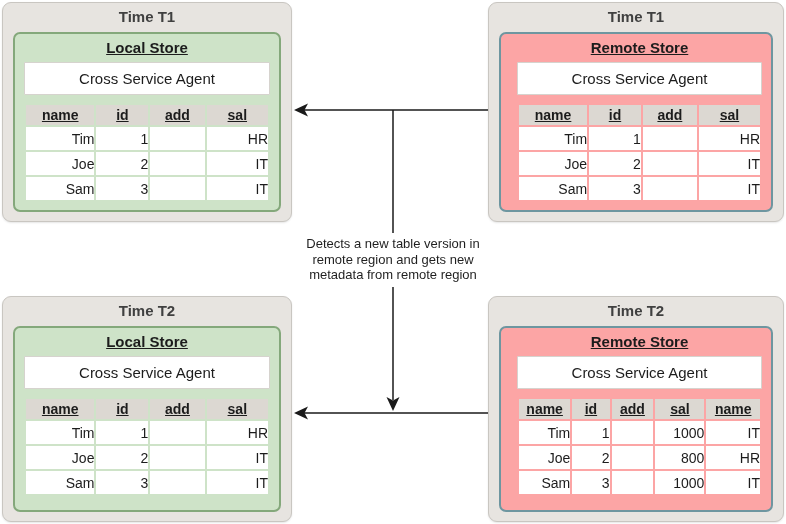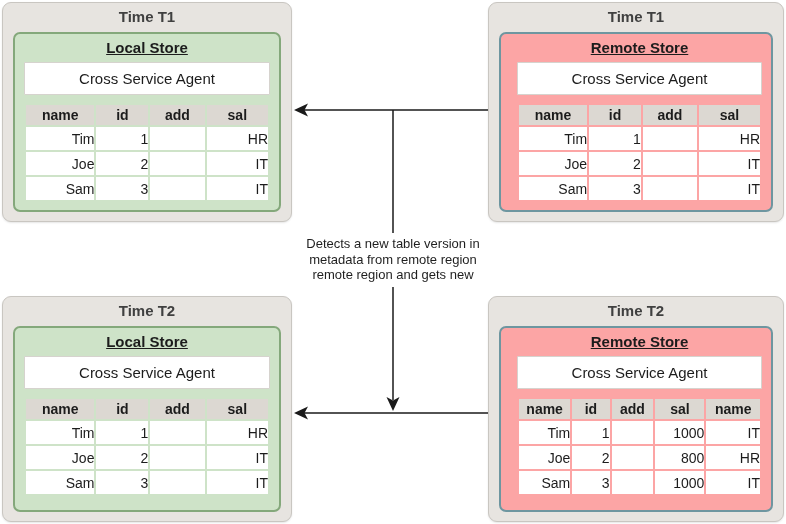--- a/index.html
+++ b/index.html
@@ -13,21 +13,21 @@
   .store{position:absolute;left:10px;right:10px;top:29px;bottom:9px;border-radius:7px;
          border:2px solid transparent;padding:0 9px;box-sizing:border-box;}
   .store.green{background:#cee3c8;border-color:#84a87b;}
   .store.blue{background:#fca5a5;border-color:#6e96a0;padding-left:16px;}
   .store-title{text-align:center;font-weight:700;font-size:15px;padding:5px 0 6px;text-decoration:underline;}
   .agent-box{background:#ffffff;border:1px solid #d6d3ce;border-radius:1px;text-align:center;
              font-size:15px;padding:7px 0;}
 
   table.data{width:100%;border-collapse:separate;border-spacing:2px;margin-top:8px;
              font-size:14px;table-layout:fixed;}
-  table.data th{background:#dcd8d2;font-weight:700;padding:2px 0;text-align:center;}
+  table.data th{background:#dcd8d2;font-weight:700;padding:2px 0;text-align:center;text-decoration:underline;}
   table.data td{background:#ffffff;padding:3px 0;text-align:right;height:17px;}
   .t4 .c0{width:29%}.t4 .c1{width:22%}.t4 .c2{width:23%}.t4 .c3{width:26%}
   .t5 .c0{width:22%}.t5 .c1{width:16%}.t5 .c2{width:18%}.t5 .c3{width:21%}.t5 .c4{width:23%}
 
   .annotation{position:absolute;left:273px;top:236px;width:240px;text-align:center;
               font-size:13px;line-height:15.5px;color:#1f1f1f;}
 
   svg.overlay{position:absolute;left:0;top:0;pointer-events:none;}
 </style>
 </head>
@@ -190,17 +190,17 @@
       <line x1="488" y1="413" x2="302" y2="413"></line>
       <polygon points="294,413 308,406.5 304.5,413 308,419.5" stroke="none"></polygon>
       <line x1="393" y1="110" x2="393" y2="233"></line>
       <line x1="393" y1="287" x2="393" y2="400"></line>
       <polygon points="393,411 386.5,397 393,400.5 399.5,397" stroke="none"></polygon>
     </g>
   </svg>
 
   <div class="annotation">
     <div>Detects a new table version in</div>
+    <div>remote region and gets new</div>
     <div>metadata from remote region</div>
-    <div>remote region and gets new</div>
   </div>
 
 </div>
 
 </body></html>

